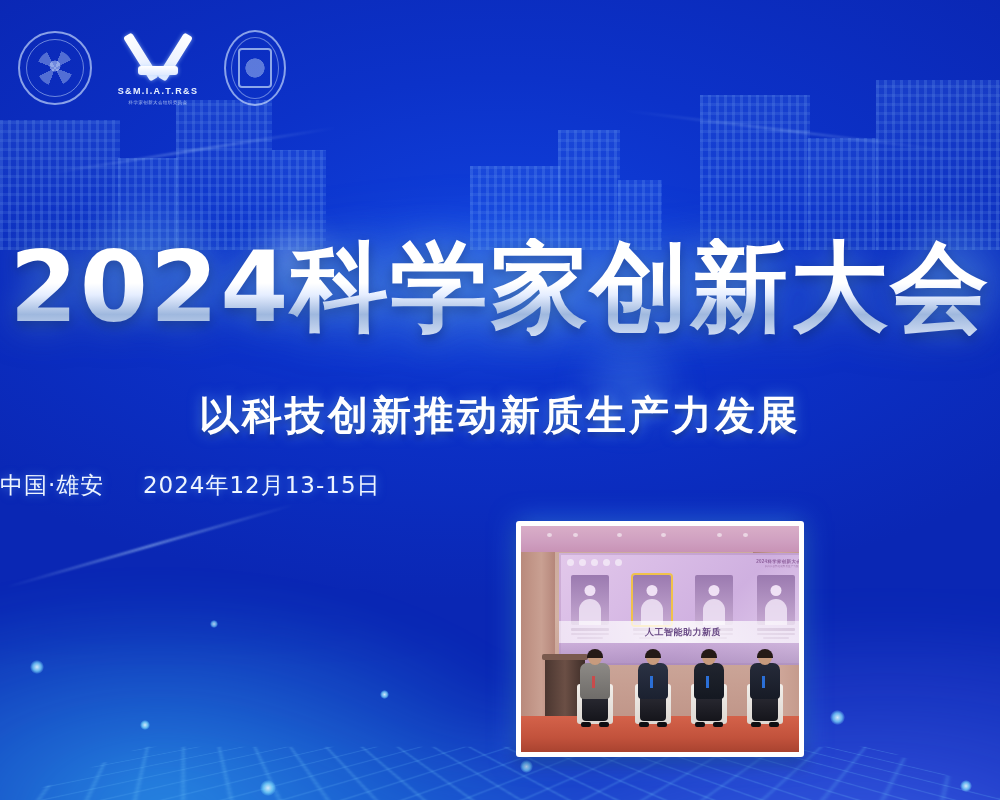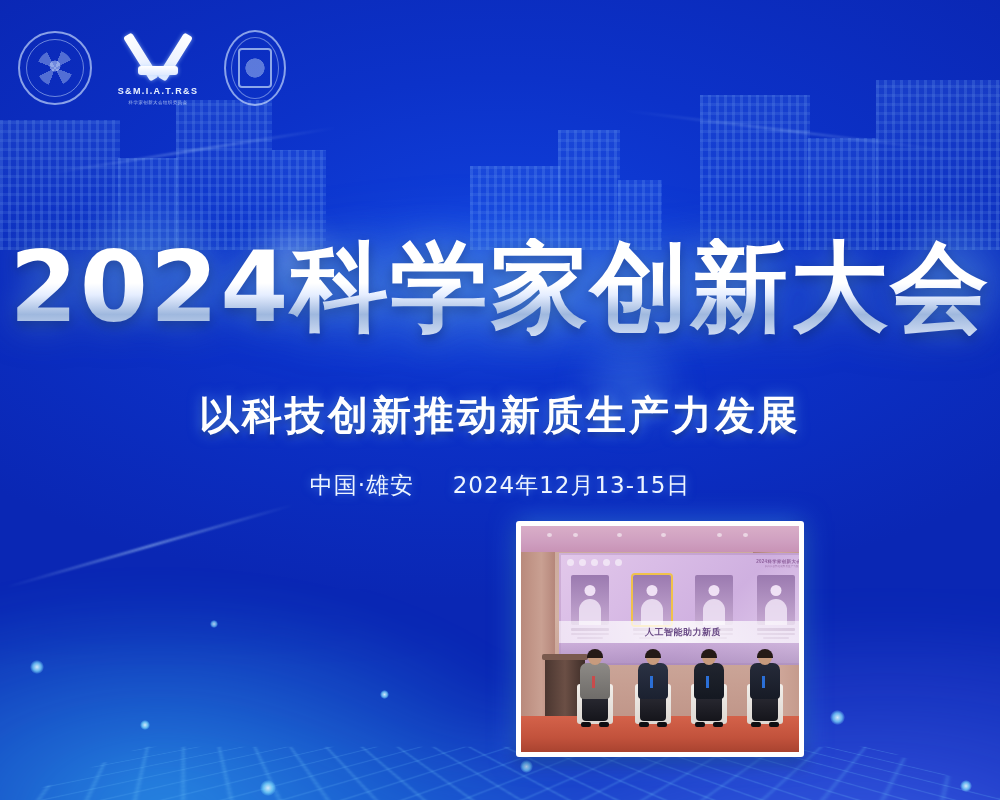--- a/index.html
+++ b/index.html
@@ -146,21 +146,21 @@
     position:absolute; left:0; right:0; top:388px; text-align:center; z-index:6;
     font-family:"DejaVu Sans","Liberation Sans",sans-serif;
     font-size:40px; font-weight:bold; letter-spacing:3px;
     color:#ffffff;
     text-shadow:0 0 14px rgba(120,195,255,.65), 0 3px 5px rgba(4,20,90,.55);
     white-space:nowrap;
   }
 
   
   .dateline{
-    position:absolute; left:0; right:0; top:470px; text-align:center; z-index:6;
+    position:absolute; left:0; right:0; top:470px; text-align:left; z-index:6;
     font-family:"DejaVu Sans","Liberation Sans",sans-serif;
     font-size:23px; font-weight:500; letter-spacing:1px;
     color:#eef5ff; text-shadow:0 0 10px rgba(120,195,255,.5);
     white-space:nowrap;
   }
   .dateline .sep{ display:inline-block; width:22px; }
 
   
   .caption{
     position:absolute; left:130px; top:585px; z-index:7;

